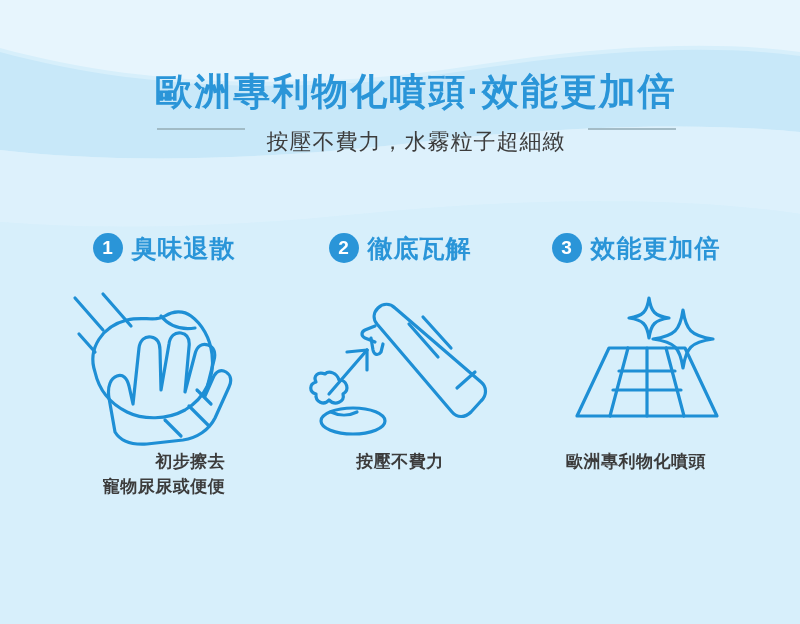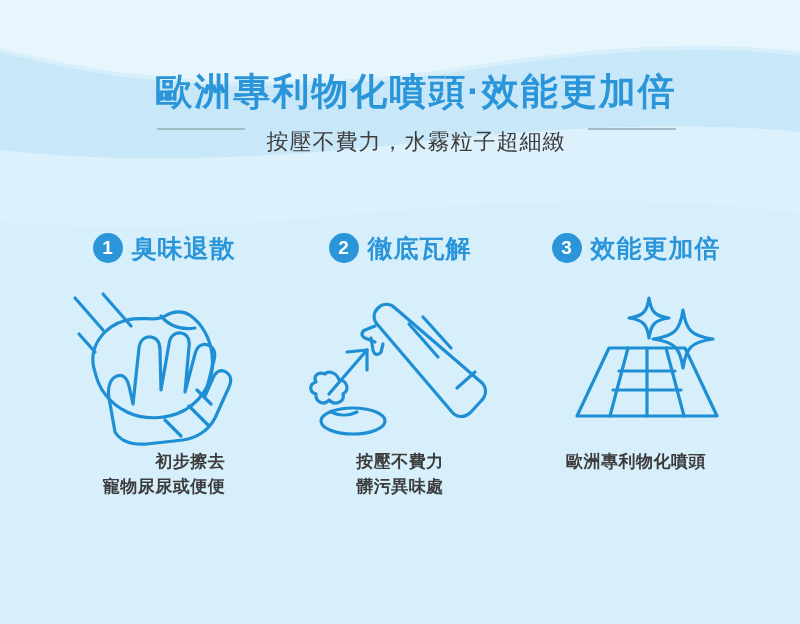--- a/index.html
+++ b/index.html
@@ -228,21 +228,20 @@
             <path d="M20,88 C13,85 8,90 11,96 C4,98 4,106 11,108 C10,116 19,120 24,114
                      C30,120 40,116 38,108 C45,104 42,94 34,94 C32,87 24,84 20,88 Z"></path>
 
             <ellipse cx="48" cy="135" rx="32" ry="13"></ellipse>
             <path d="M26,126 C34,130 44,130 52,126"></path>
           </g>
         </svg>
       </div>
       <div class="step-caption">
         <div>按壓不費力</div>
-        <div>髒污異味處</div>
       </div>
     </div>
 
     <div class="step">
       <div class="step-head">
         <div class="step-badge">3</div>
         <div class="step-title">效能更加倍</div>
       </div>
       <div class="step-icon">
         <svg viewBox="0 0 190 160" width="190" height="160" aria-hidden="true">

